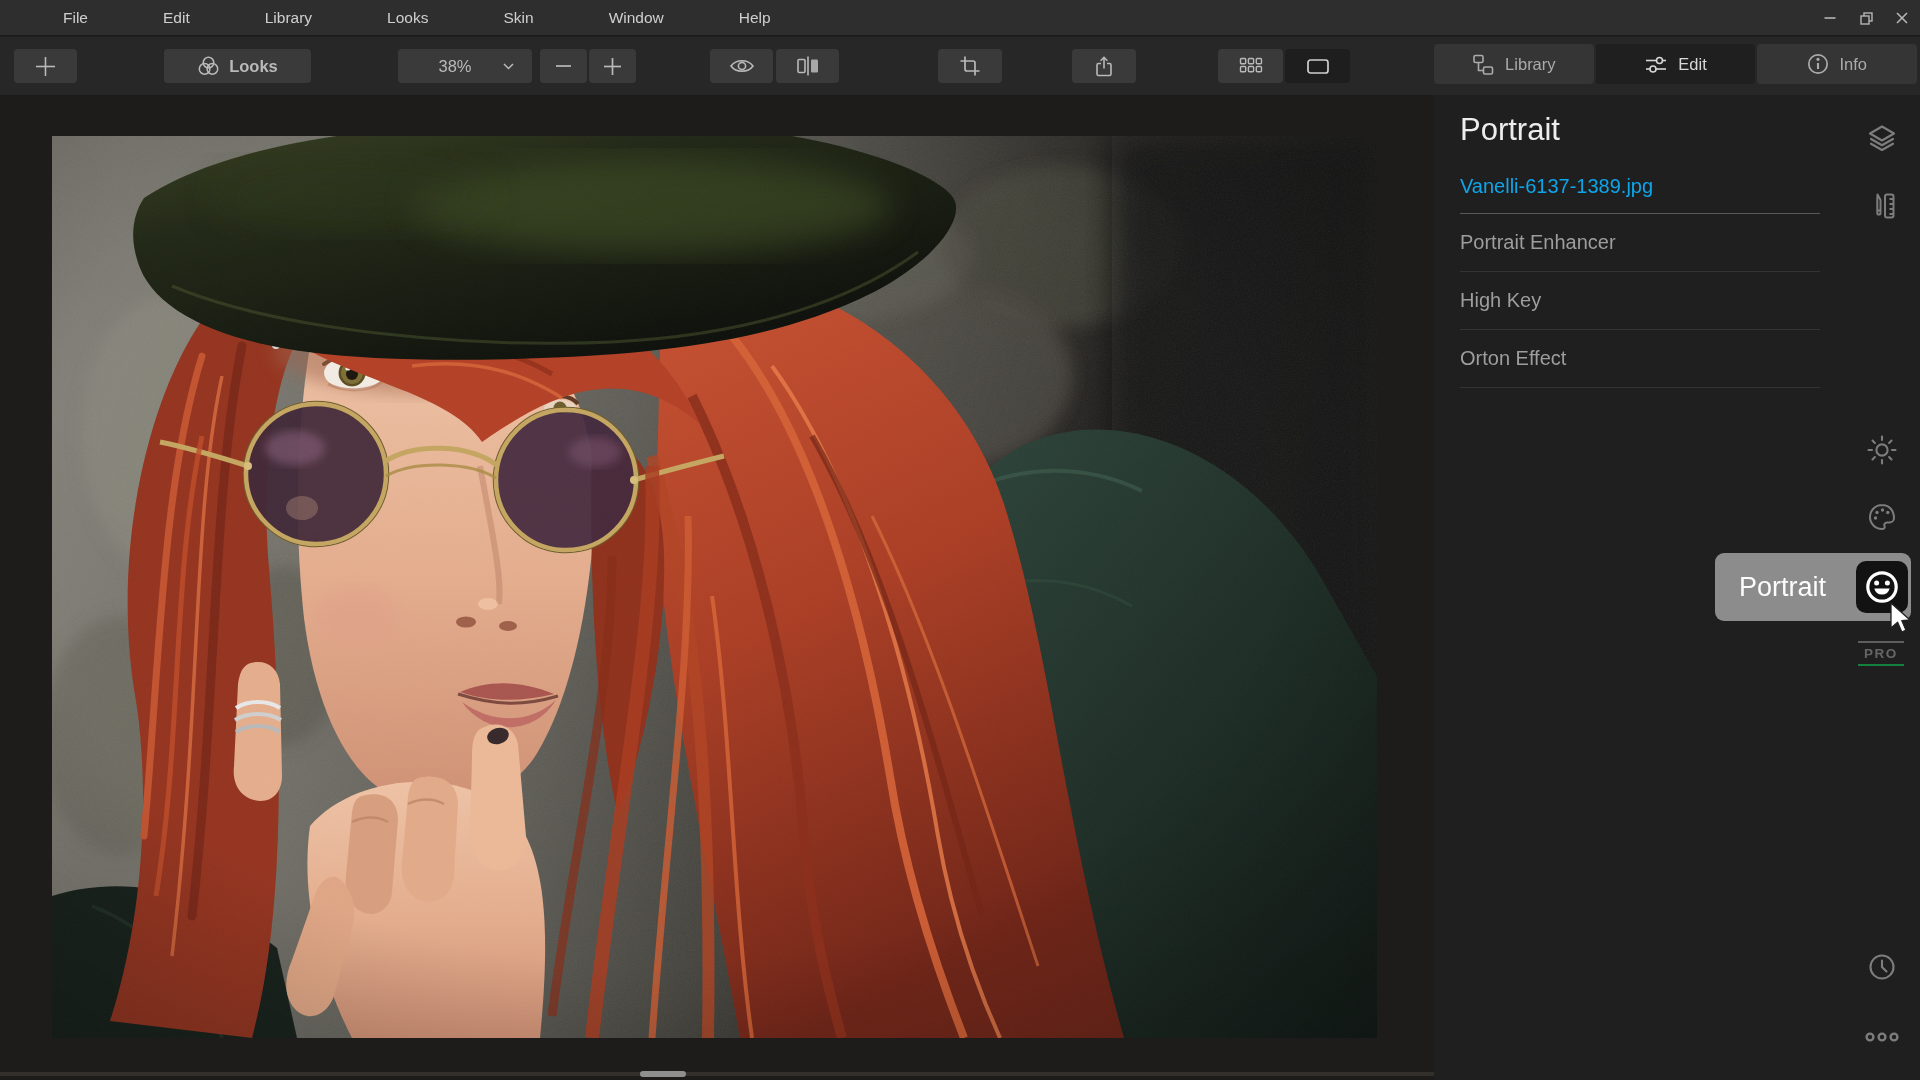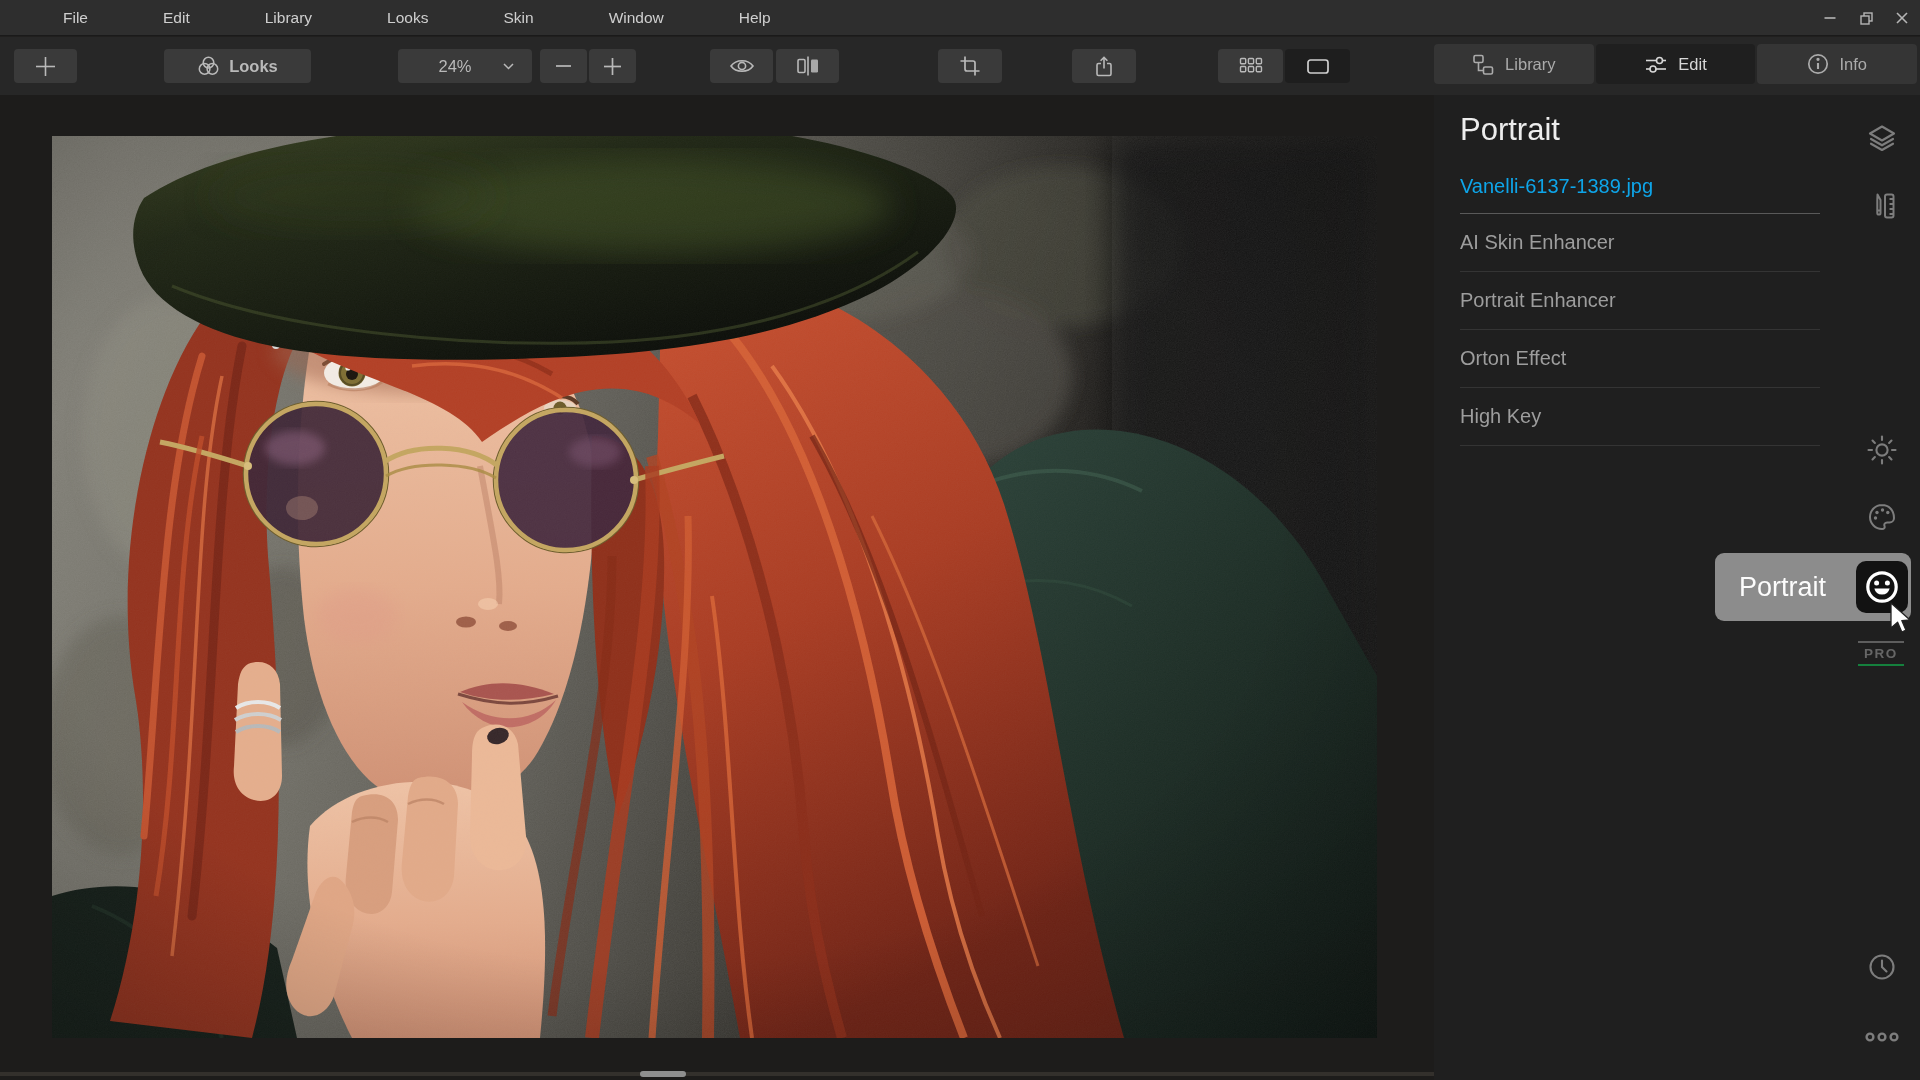--- a/index.html
+++ b/index.html
@@ -96,21 +96,21 @@
     <div class="tbtn" style="left:164px;width:147px;font-weight:bold;">
       <svg width="23" height="22" fill="none" stroke="currentColor" stroke-width="1.5">
         <circle cx="11.5" cy="7.6" r="5.3"></circle>
           <circle cx="7.6" cy="13.9" r="5.3"></circle>
           <circle cx="15.4" cy="13.9" r="5.3"></circle>
       </svg>
       <span>Looks</span>
     </div>
 
     <div class="tbtn" style="left:398px;width:134px;justify-content:space-between;padding:0 18px;">
-      <span style="flex:1;text-align:center;">24%</span>
+      <span style="flex:1;text-align:center;">38%</span>
       <svg width="11" height="7" fill="none" stroke="currentColor" stroke-width="1.5">
         <polyline points="1,1 5.5,5.5 10,1"></polyline>
       </svg>
     </div>
 
     <div class="tbtn" style="left:540px;width:47px;">
       <svg width="17" height="4" stroke="currentColor" stroke-width="1.7">
           <line x1="1" y1="2" x2="16" y2="2"></line>
         </svg>
     </div>
@@ -355,24 +355,23 @@
 
     <div class="bstrip">
       <div class="bthumb"></div>
     </div>
   </div>
 
   <div class="panel">
     <div class="panel-title">Portrait</div>
     <div class="panel-file">Vanelli-6137-1389.jpg</div>
     <div class="looks-list">
-      <div class="look-row">AI Skin Enhancer</div>
       <div class="look-row">Portrait Enhancer</div>
+      <div class="look-row">High Key</div>
       <div class="look-row">Orton Effect</div>
-      <div class="look-row">High Key</div>
     </div>
   </div>
 
   <div class="rail-icon" style="left:1860px;top:116px;">
     <svg width="30" height="28" fill="none" stroke="currentColor" stroke-width="2.2" stroke-linejoin="round" stroke-linecap="round">
       <polygon points="15,2.5 27,9.5 15,16.5 3,9.5"></polygon>
       <polyline points="4,15 15,21.3 26,15"></polyline>
       <polyline points="4,19.7 15,26 26,19.7"></polyline>
     </svg>
   </div>

